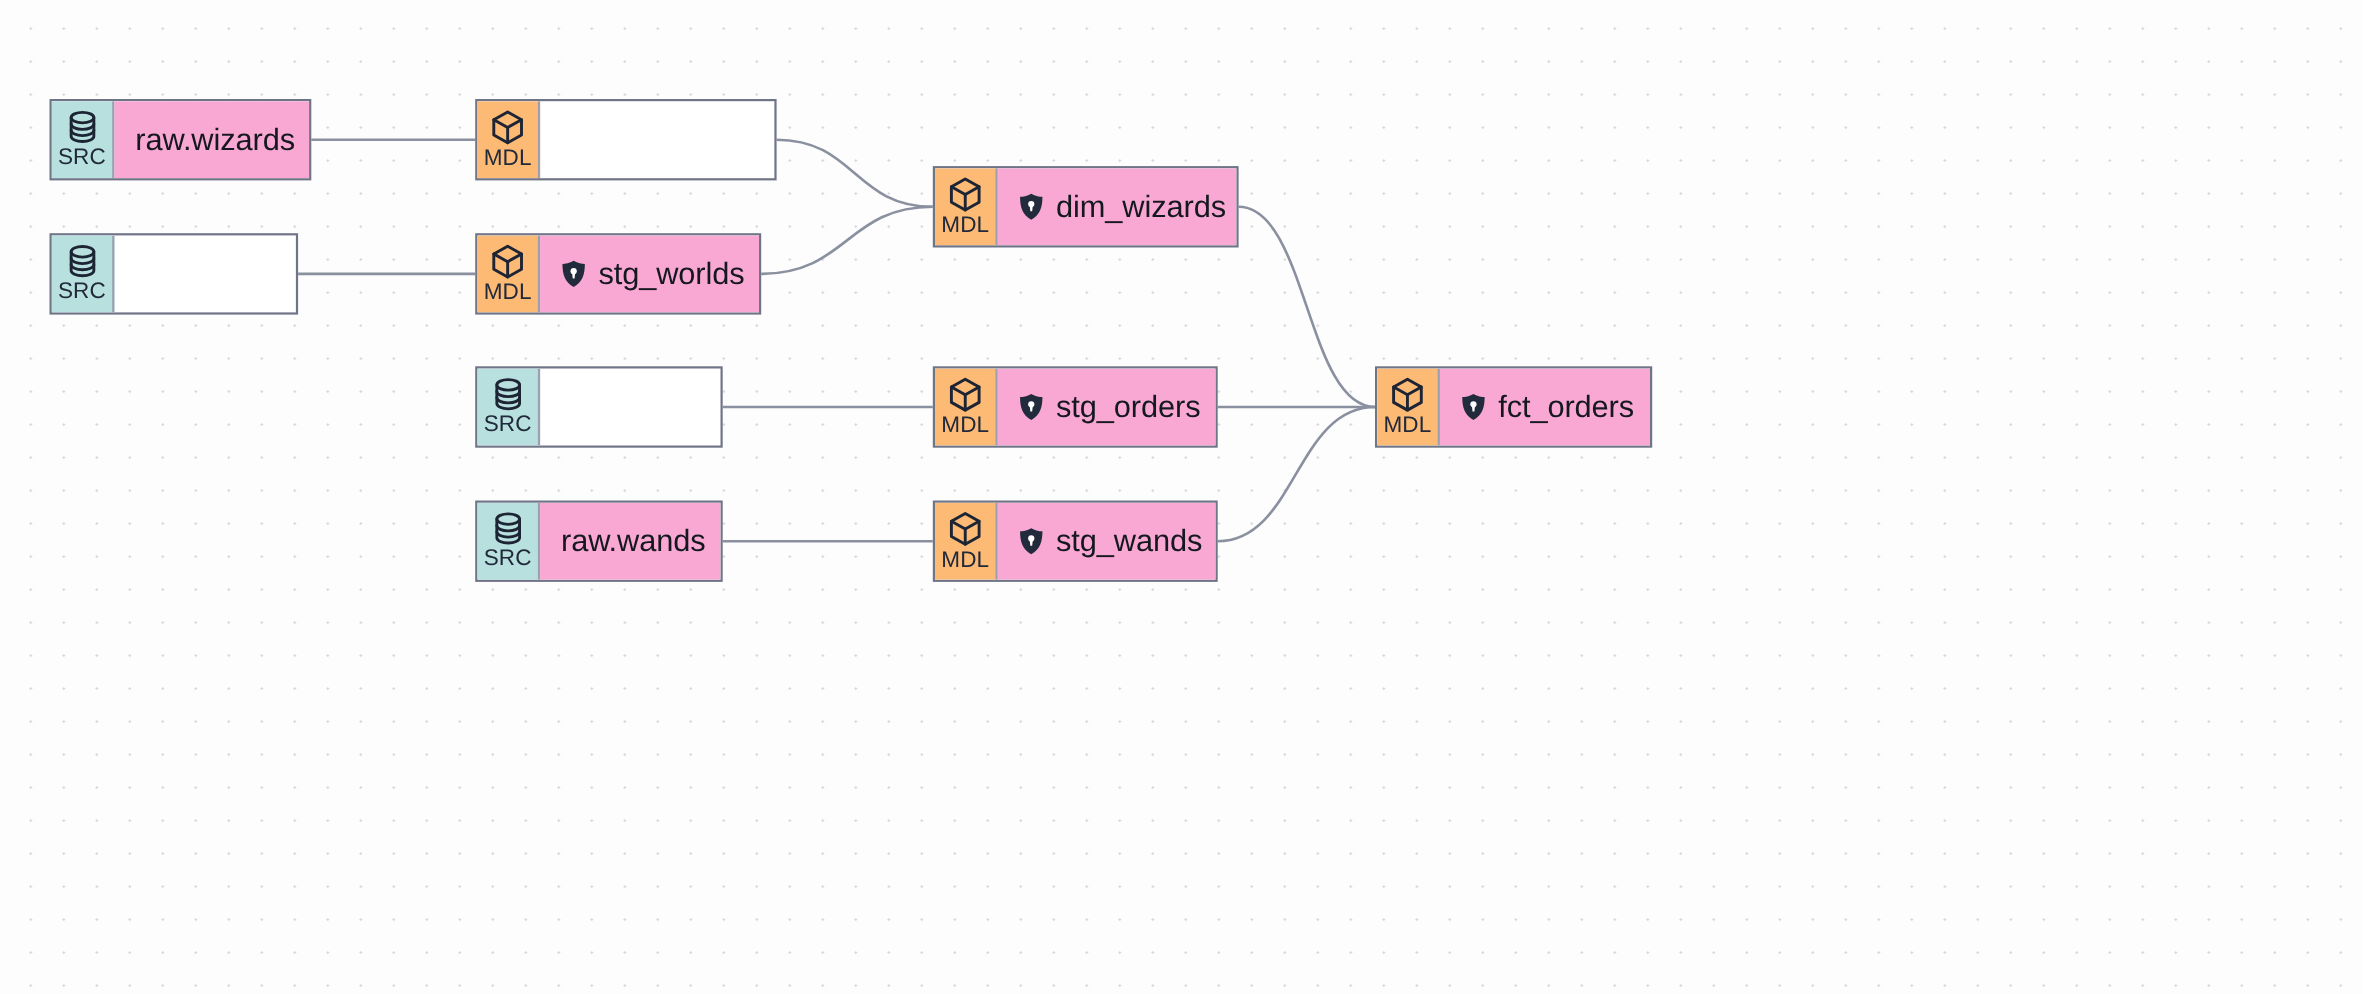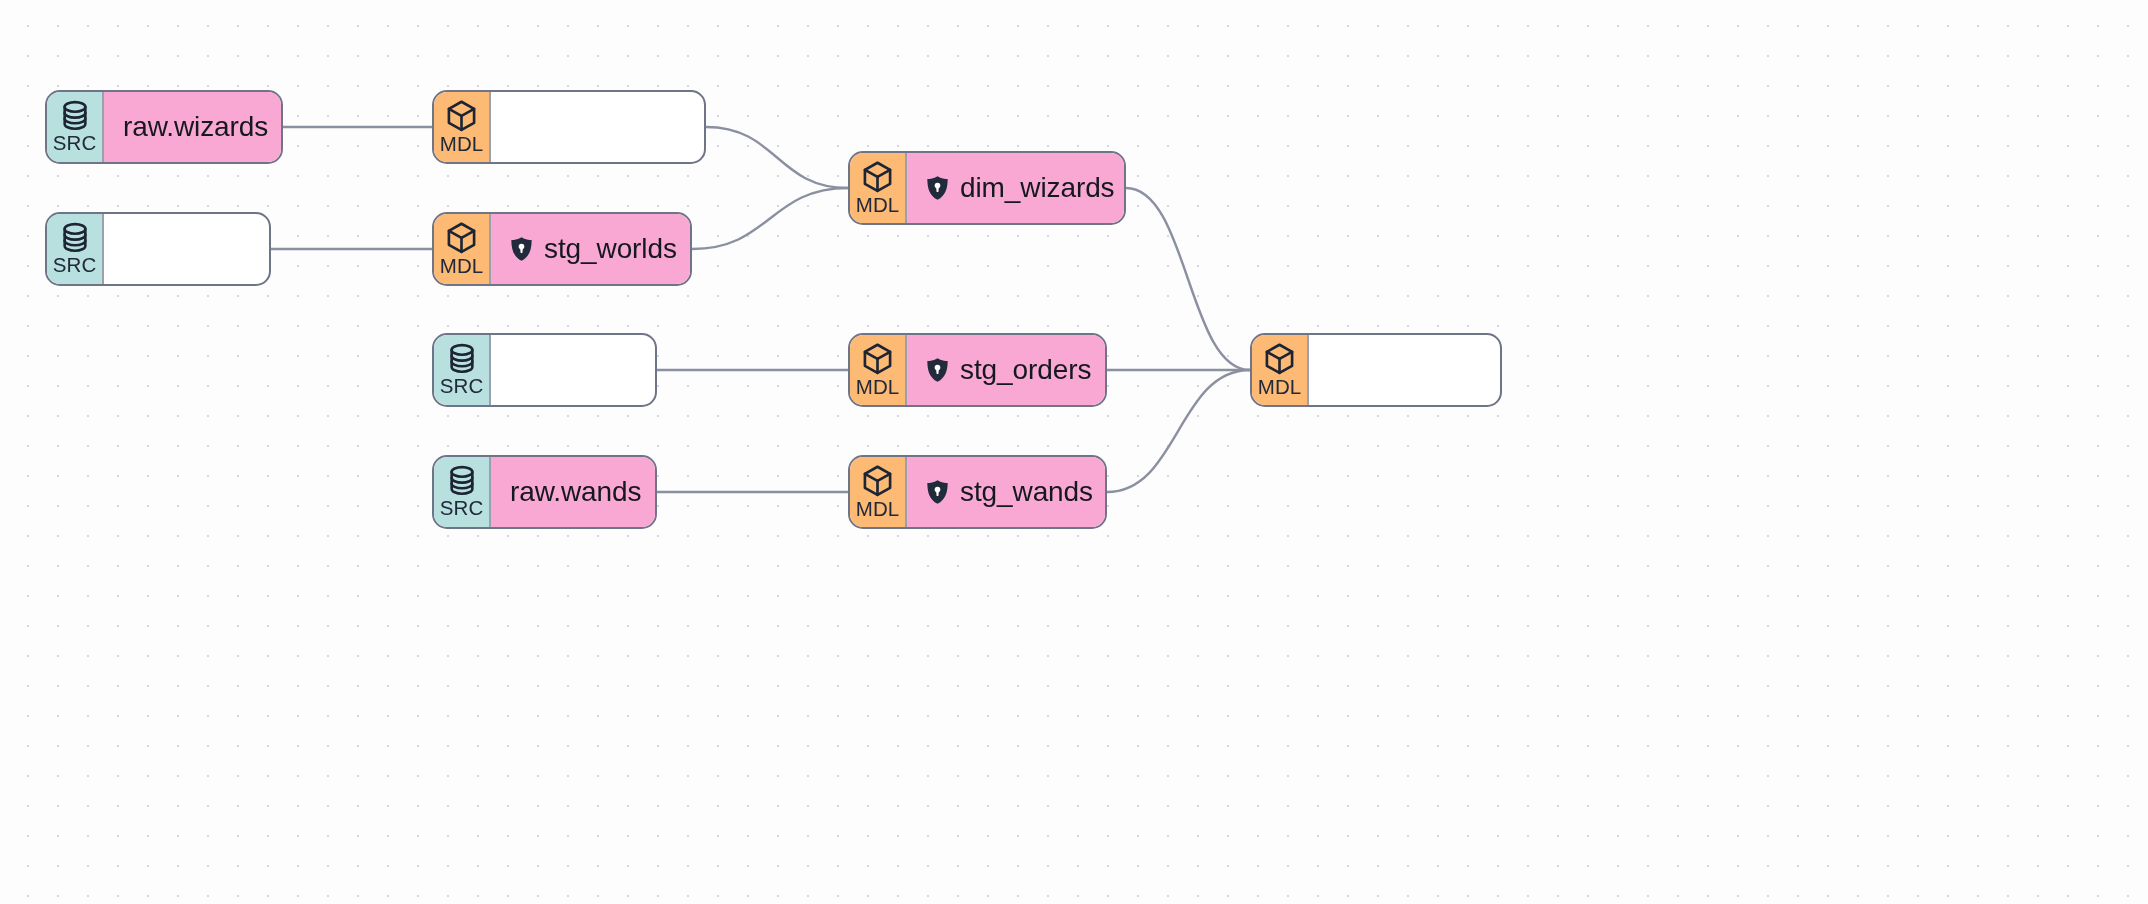--- a/index.html
+++ b/index.html
@@ -27,21 +27,21 @@
     height: 904px;
     pointer-events: none;
   }
 
   .node {
     position: absolute;
     display: flex;
     align-items: stretch;
     box-sizing: border-box;
     border: 2.2px solid #6f7487;
-    border-radius: 15px;
+    border-radius: 0;
     background: #ffffff;
     overflow: hidden;
   }
 
   .node-badge {
     flex: 0 0 auto;
     width: 57px;
     display: flex;
     flex-direction: column;
     align-items: center;
@@ -243,16 +243,24 @@
       </div>
       <div class="node mdl" style="left: 1250px; top: 333px; width: 252px; height: 74px;">
         <div class="node-badge">
           <span class="badge-icon"><svg width="33" height="34" viewBox="0 0 26 27" fill="none" stroke="#1d2535" stroke-width="2.1" stroke-linejoin="round" stroke-linecap="round">
               <path d="M13 2.2 L 23 7.8 L 23 18.9 L 13 24.5 L 3 18.9 L 3 7.8 Z"></path>
               <path d="M3 7.8 L 13 13.4 L 23 7.8"></path>
               <path d="M13 13.4 L 13 24.5"></path>
             </svg></span>
           <span class="badge-text">MDL</span>
         </div>
+        <div class="node-body">
+          <span class="shield-wrap"><svg width="23" height="26" viewBox="0 0 20 23">
+              <path d="M10 1 C 13.4 3.0 16.6 3.5 19 3.5 C 19 11.5 17.2 18.2 10 22 C 2.8 18.2 1 11.5 1 3.5 C 3.4 3.5 6.6 3.0 10 1 Z" fill="#222b3c"></path>
+              <circle cx="10" cy="9.3" r="2.5" fill="#ffffff"></circle>
+              <path d="M8.75 10.3 L 11.25 10.3 L 10.75 15.1 L 9.25 15.1 Z" fill="#ffffff"></path>
+            </svg></span>
+          <span class="node-label">fct_orders</span>
+        </div>
       </div>
     </div>
 
 </div>
 
 </body></html>

